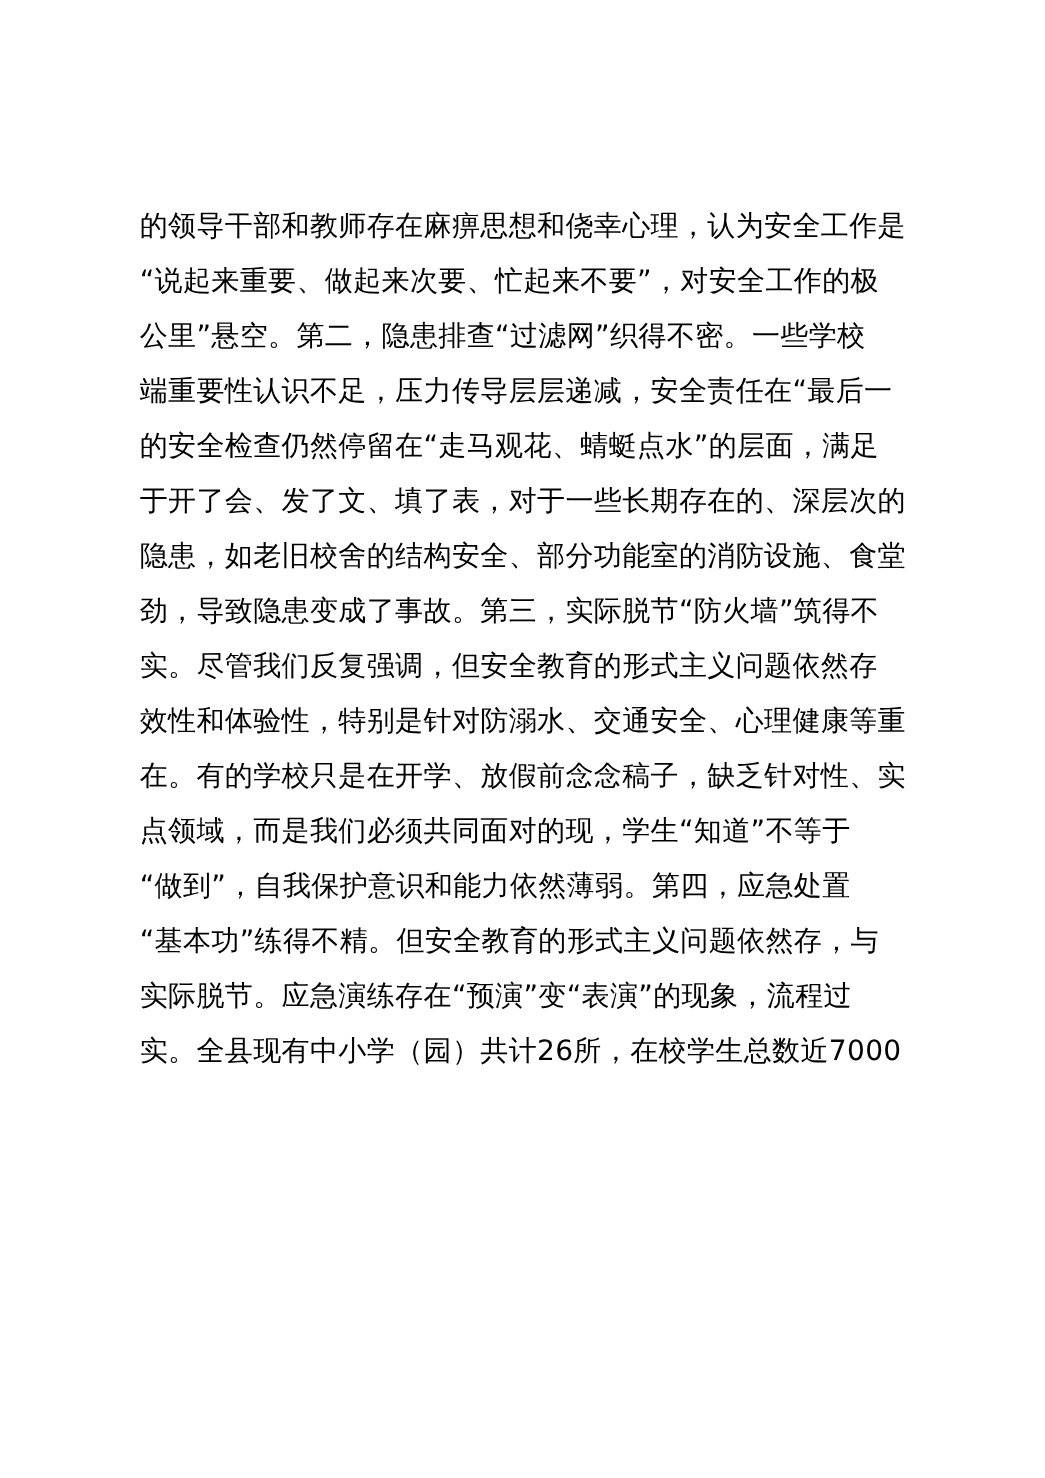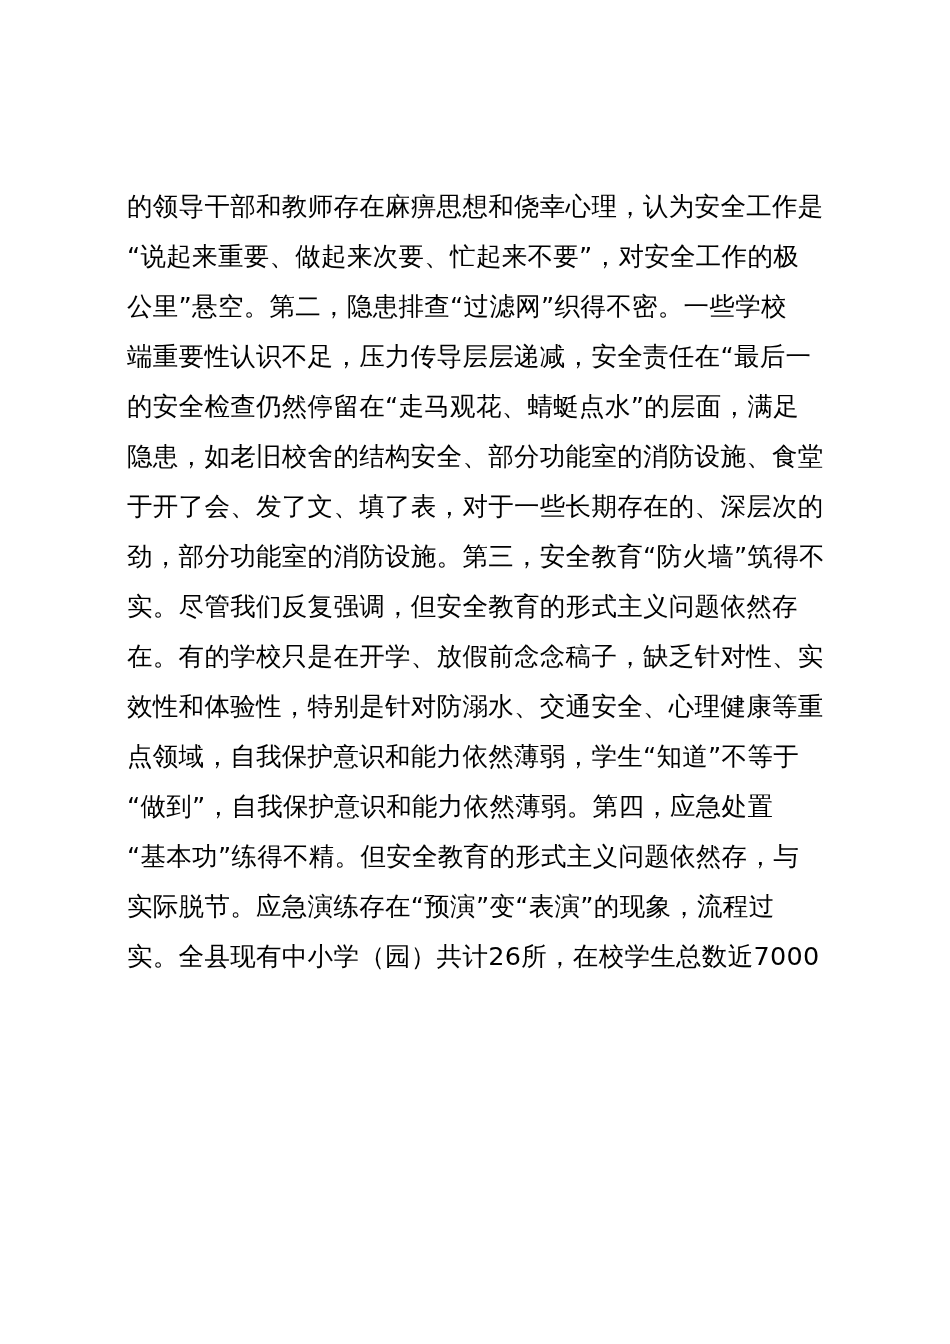--- a/index.html
+++ b/index.html
@@ -40,25 +40,25 @@
 </head>
 <body>
 
 <div class="page">
   <div class="body-text">
     <div class="line">的领导干部和教师存在麻痹思想和侥幸心理，认为安全工作是</div>
     <div class="line">“说起来重要、做起来次要、忙起来不要”，对安全工作的极</div>
     <div class="line">公里”悬空。第二，隐患排查“过滤网”织得不密。一些学校</div>
     <div class="line">端重要性认识不足，压力传导层层递减，安全责任在“最后一</div>
     <div class="line">的安全检查仍然停留在“走马观花、蜻蜓点水”的层面，满足</div>
+    <div class="line">于开了会、发了文、填了表，对于一些长期存在的、深层次的</div>
     <div class="line">隐患，如老旧校舍的结构安全、部分功能室的消防设施、食堂</div>
-    <div class="line">于开了会、发了文、填了表，对于一些长期存在的、深层次的</div>
-    <div class="line">劲，部分功能室的消防设施。第三，安全教育“防火墙”筑得不</div>
+    <div class="line">劲，导致隐患变成了事故。第三，实际脱节“防火墙”筑得不</div>
     <div class="line">实。尽管我们反复强调，但安全教育的形式主义问题依然存</div>
+    <div class="line">效性和体验性，特别是针对防溺水、交通安全、心理健康等重</div>
     <div class="line">在。有的学校只是在开学、放假前念念稿子，缺乏针对性、实</div>
-    <div class="line">效性和体验性，特别是针对防溺水、交通安全、心理健康等重</div>
-    <div class="line">点领域，自我保护意识和能力依然薄弱，学生“知道”不等于</div>
+    <div class="line">点领域，而是我们必须共同面对的现，学生“知道”不等于</div>
     <div class="line">“做到”，自我保护意识和能力依然薄弱。第四，应急处置</div>
     <div class="line">“基本功”练得不精。但安全教育的形式主义问题依然存，与</div>
     <div class="line">实际脱节。应急演练存在“预演”变“表演”的现象，流程过</div>
     <div class="line">实。全县现有中小学（园）共计26所，在校学生总数近7000</div>
   </div>
 </div>
 
 </body></html>

